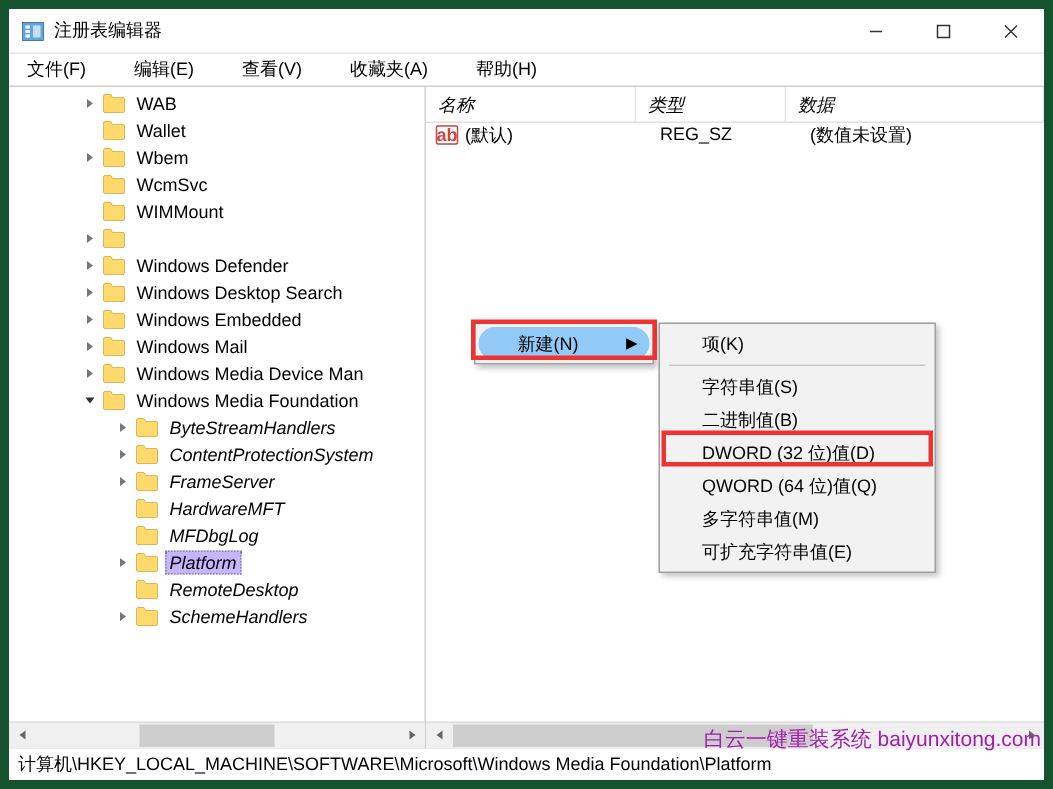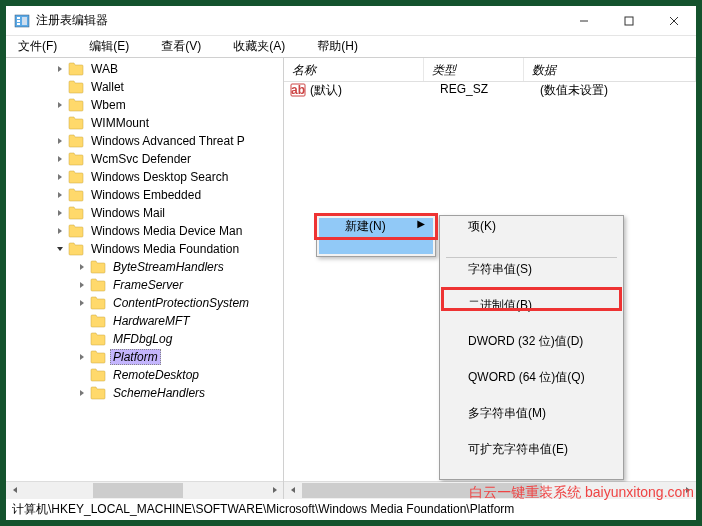--- a/index.html
+++ b/index.html
@@ -45,28 +45,28 @@
 
 .hscroll { height: 17px; background: #f0f0f0; display: flex; align-items: center; border-top: 1px solid #ddd; }
 .hscroll .arrow { width: 17px; height: 17px; display: flex; align-items: center; justify-content: center; background: #f0f0f0; }
 .hscroll .track { flex: 1; height: 17px; background: #f0f0f0; position: relative; }
 .hscroll .thumb { position: absolute; height: 15px; top: 1px; background: #cdcdcd; }
 
 .statusbar { height: 22px; border-top: 1px solid #d0d0d0; display: flex; align-items: center; padding: 0 6px; font-size: 12px; white-space: nowrap; overflow: hidden; }
 
 
 .ctx { position: absolute; background: #f2f2f2; border: 1px solid #a0a0a0; box-shadow: 2px 2px 4px rgba(0,0,0,0.25); padding: 2px; }
-.ctx .ctx-item { height: 36px; display: flex; padding: 0 28px 0 26px; position: relative; white-space: nowrap; }
+.ctx .ctx-item { height: 22px; display: flex; align-items: center; padding: 0 28px 0 26px; position: relative; white-space: nowrap; border-radius: 11px; }
 .ctx .ctx-item.hover { background: #91c9f7; }
 .ctx .ctx-arrow { position: absolute; right: 8px; font-size: 10px; }
 .ctx .sep { height: 1px; background: #c8c8c8; margin: 3px 4px; }
 
 .highlight-box { position: absolute; border: 3px solid #e33; pointer-events: none; }
 
-.watermark { position: absolute; right: 8px; bottom: 24px; color: #ef4444; font-size: 14px; pointer-events: none; margin-left: 24px; }
+.watermark { position: absolute; right: 8px; bottom: 24px; color: #a21caf; font-size: 14px; pointer-events: none; margin-left: 24px; }
 </style>
 </head>
 <body>
 
 <div class="window">
 
   <div class="titlebar">
     <span class="icon">
       <svg viewBox="0 0 16 16">
           <rect x="1" y="2" width="14" height="12" fill="#5aa9e6" stroke="#357" stroke-width="0.5"></rect>
@@ -144,47 +144,55 @@
             </span>
             <span class="node-label">Wbem</span>
           </div>
           <div class="tree-row lvl4">
             <span class="chev"></span>
             <span class="folder">
               <svg viewBox="0 0 16 14">
                 <path d="M1 3 L1 12 Q1 13 2 13 L14 13 Q15 13 15 12 L15 4 Q15 3 14 3 L7 3 L6 1 L2 1 Q1 1 1 2 Z" fill="#ffd96b" stroke="#caa63e" stroke-width="0.5"></path>
               </svg>
             </span>
+            <span class="node-label">WcmSvc</span>
+          </div>
+          <div class="tree-row lvl4">
+            <span class="chev"></span>
+            <span class="folder">
+              <svg viewBox="0 0 16 14">
+                <path d="M1 3 L1 12 Q1 13 2 13 L14 13 Q15 13 15 12 L15 4 Q15 3 14 3 L7 3 L6 1 L2 1 Q1 1 1 2 Z" fill="#ffd96b" stroke="#caa63e" stroke-width="0.5"></path>
+              </svg>
+            </span>
             <span class="node-label">WIMMount</span>
           </div>
           <div class="tree-row lvl4">
             <span class="chev">
               <svg viewBox="0 0 8 8">
                 <polygon points="2,1 6,4 2,7" fill="#777"></polygon>
               </svg>
             </span>
             <span class="folder">
               <svg viewBox="0 0 16 14">
                 <path d="M1 3 L1 12 Q1 13 2 13 L14 13 Q15 13 15 12 L15 4 Q15 3 14 3 L7 3 L6 1 L2 1 Q1 1 1 2 Z" fill="#ffd96b" stroke="#caa63e" stroke-width="0.5"></path>
               </svg>
             </span>
-            <span class="node-label">Windows Advanced Threat P</span>
-          </div>
-          <div class="tree-row lvl4">
-            <span class="chev">
-              <svg viewBox="0 0 8 8">
-                <polygon points="2,1 6,4 2,7" fill="#777"></polygon>
-              </svg>
-            </span>
-            <span class="folder">
-              <svg viewBox="0 0 16 14">
-                <path d="M1 3 L1 12 Q1 13 2 13 L14 13 Q15 13 15 12 L15 4 Q15 3 14 3 L7 3 L6 1 L2 1 Q1 1 1 2 Z" fill="#ffd96b" stroke="#caa63e" stroke-width="0.5"></path>
-              </svg>
-            </span>
-            <span class="node-label">WcmSvc Defender</span>
+          </div>
+          <div class="tree-row lvl4">
+            <span class="chev">
+              <svg viewBox="0 0 8 8">
+                <polygon points="2,1 6,4 2,7" fill="#777"></polygon>
+              </svg>
+            </span>
+            <span class="folder">
+              <svg viewBox="0 0 16 14">
+                <path d="M1 3 L1 12 Q1 13 2 13 L14 13 Q15 13 15 12 L15 4 Q15 3 14 3 L7 3 L6 1 L2 1 Q1 1 1 2 Z" fill="#ffd96b" stroke="#caa63e" stroke-width="0.5"></path>
+              </svg>
+            </span>
+            <span class="node-label">Windows Defender</span>
           </div>
           <div class="tree-row lvl4">
             <span class="chev">
               <svg viewBox="0 0 8 8">
                 <polygon points="2,1 6,4 2,7" fill="#777"></polygon>
               </svg>
             </span>
             <span class="folder">
               <svg viewBox="0 0 16 14">
                 <path d="M1 3 L1 12 Q1 13 2 13 L14 13 Q15 13 15 12 L15 4 Q15 3 14 3 L7 3 L6 1 L2 1 Q1 1 1 2 Z" fill="#ffd96b" stroke="#caa63e" stroke-width="0.5"></path>
@@ -261,34 +269,34 @@
             <span class="chev">
               <svg viewBox="0 0 8 8">
                 <polygon points="2,1 6,4 2,7" fill="#777"></polygon>
               </svg>
             </span>
             <span class="folder">
               <svg viewBox="0 0 16 14">
                 <path d="M1 3 L1 12 Q1 13 2 13 L14 13 Q15 13 15 12 L15 4 Q15 3 14 3 L7 3 L6 1 L2 1 Q1 1 1 2 Z" fill="#ffd96b" stroke="#caa63e" stroke-width="0.5"></path>
               </svg>
             </span>
+            <span class="node-label">ContentProtectionSystem</span>
+          </div>
+          <div class="tree-row lvl5">
+            <span class="chev">
+              <svg viewBox="0 0 8 8">
+                <polygon points="2,1 6,4 2,7" fill="#777"></polygon>
+              </svg>
+            </span>
+            <span class="folder">
+              <svg viewBox="0 0 16 14">
+                <path d="M1 3 L1 12 Q1 13 2 13 L14 13 Q15 13 15 12 L15 4 Q15 3 14 3 L7 3 L6 1 L2 1 Q1 1 1 2 Z" fill="#ffd96b" stroke="#caa63e" stroke-width="0.5"></path>
+              </svg>
+            </span>
             <span class="node-label">FrameServer</span>
-          </div>
-          <div class="tree-row lvl5">
-            <span class="chev">
-              <svg viewBox="0 0 8 8">
-                <polygon points="2,1 6,4 2,7" fill="#777"></polygon>
-              </svg>
-            </span>
-            <span class="folder">
-              <svg viewBox="0 0 16 14">
-                <path d="M1 3 L1 12 Q1 13 2 13 L14 13 Q15 13 15 12 L15 4 Q15 3 14 3 L7 3 L6 1 L2 1 Q1 1 1 2 Z" fill="#ffd96b" stroke="#caa63e" stroke-width="0.5"></path>
-              </svg>
-            </span>
-            <span class="node-label">ContentProtectionSystem</span>
           </div>
           <div class="tree-row lvl5">
             <span class="chev"></span>
             <span class="folder">
               <svg viewBox="0 0 16 14">
                 <path d="M1 3 L1 12 Q1 13 2 13 L14 13 Q15 13 15 12 L15 4 Q15 3 14 3 L7 3 L6 1 L2 1 Q1 1 1 2 Z" fill="#ffd96b" stroke="#caa63e" stroke-width="0.5"></path>
               </svg>
             </span>
             <span class="node-label">HardwareMFT</span>
           </div>

